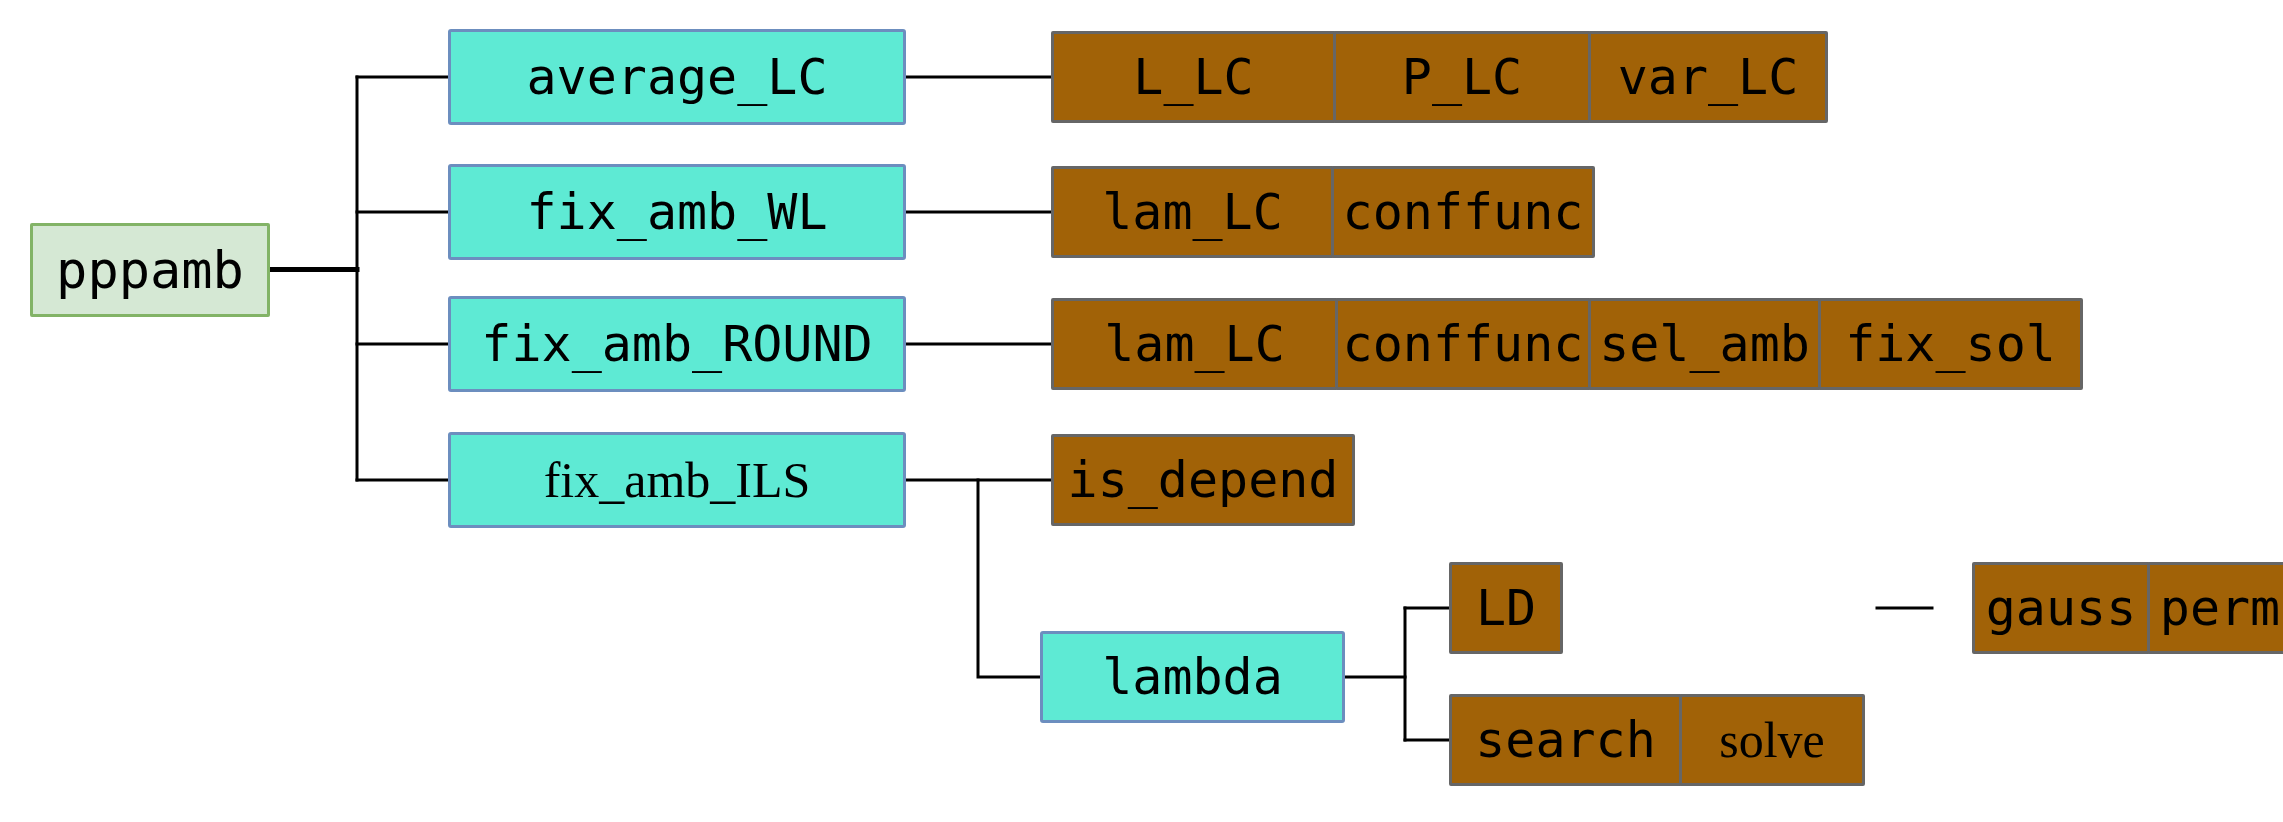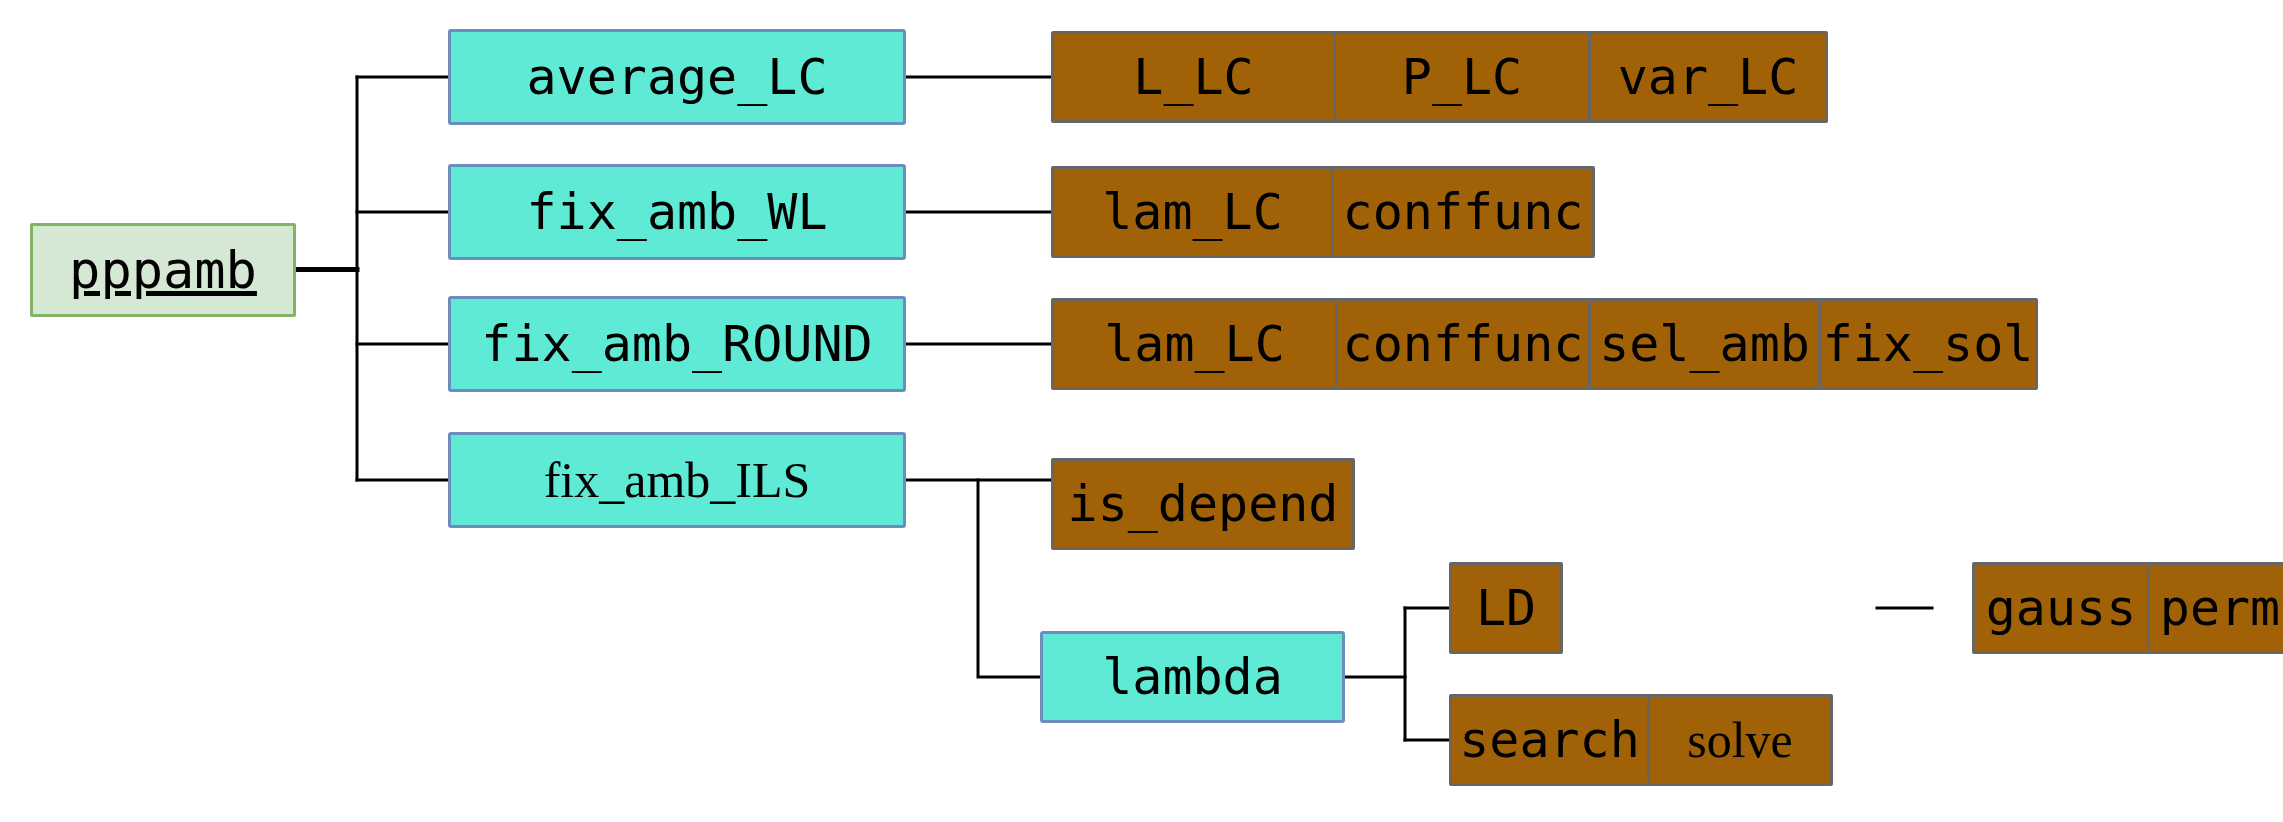--- a/index.html
+++ b/index.html
@@ -87,21 +87,21 @@
     <path d="M978 480 V677 H1040"></path>
 
     <path d="M1345 677 H1405"></path>
     <path d="M1405 608 V740"></path>
     <path d="M1405 608 H1449"></path>
     <path d="M1405 740 H1449"></path>
 
     <path d="M1877 608 H1932"></path>
   </svg>
 
-  <div class="node root" style="left:30px; top:223px; width:266px; height:94px;text-decoration:underline;">pppamb</div>
+  <div class="node root" style="left:30px; top:223px; width:240px; height:94px;">pppamb</div>
 
   <div class="node module" style="left:448px; top:29px; width:458px; height:96px;">average_LC</div>
 
   <div class="node module" style="left:448px; top:164px; width:458px; height:96px;">fix_amb_WL</div>
 
   <div class="node module" style="left:448px; top:296px; width:458px; height:96px;">fix_amb_ROUND</div>
 
   <div class="node module" style="left:448px; top:432px; width:458px; height:96px;font-family:Liberation Serif, serif;">fix_amb_ILS</div>
 
   <div class="leafrow" style="left:1051px; top:31px;">
@@ -112,36 +112,36 @@
 
   <div class="leafrow" style="left:1051px; top:166px;">
     <div class="cell" style="width:283px;">lam_LC</div>
     <div class="cell" style="width:264px;">conffunc</div>
   </div>
 
   <div class="leafrow" style="left:1051px; top:298px;">
     <div class="cell" style="width:287px;">lam_LC</div>
     <div class="cell" style="width:256px;">conffunc</div>
     <div class="cell" style="width:233px;">sel_amb</div>
-    <div class="cell" style="width:220px;">fix_sol</div>
+    <div class="cell" style="width:265px;">fix_sol</div>
   </div>
 
-  <div class="leafrow" style="left:1051px; top:434px;margin-top:24px;">
+  <div class="leafrow" style="left:1051px; top:434px;">
     <div class="cell" style="width:304px;">is_depend</div>
   </div>
 
   <div class="node module" style="left:1040px; top:631px; width:305px; height:92px;">lambda</div>
 
   <div class="leafrow" style="left:1449px; top:562px;">
     <div class="cell" style="width:114px;">LD</div>
   </div>
 
   <div class="leafrow" style="left:1932px; top:562px;padding-left:40px;">
     <div class="cell" style="width:178px;">gauss</div>
     <div class="cell" style="width:146px;">perm</div>
   </div>
 
   <div class="leafrow" style="left:1449px; top:694px;">
-    <div class="cell" style="width:201px;">search</div>
+    <div class="cell" style="width:233px;">search</div>
     <div class="cell" style="width:186px;font-family:Liberation Serif, serif;">solve</div>
   </div>
 
 </div>
 
 </body></html>

